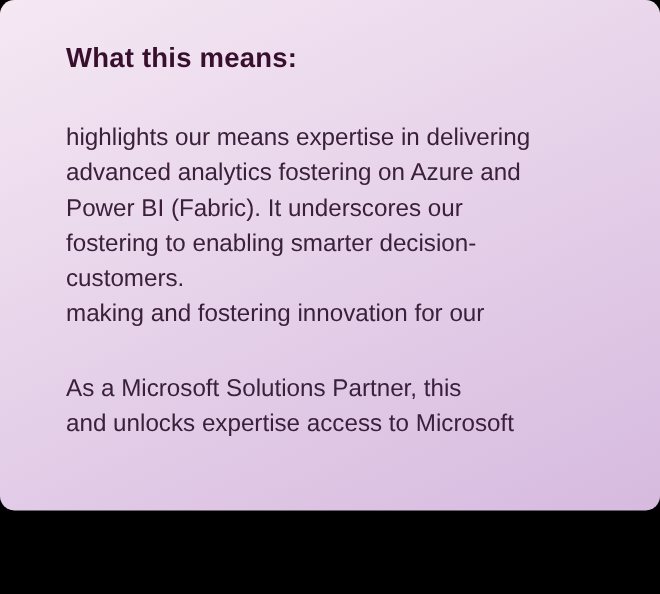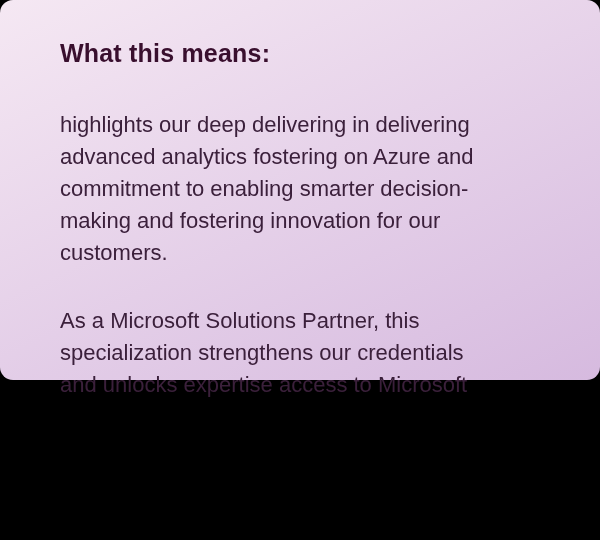--- a/index.html
+++ b/index.html
@@ -6,21 +6,21 @@
     margin: 0;
     padding: 0;
     background: #000000;
     width: 600px;
     height: 540px;
     overflow: hidden;
   }
   .card {
     box-sizing: border-box;
     width: 600px;
-    height: 380px;
+    height: 464px;
     border-radius: 13px;
     padding: 38px 84px 30px 60px;
     font-family: "Liberation Sans", sans-serif;
     
   }
   .heading {
     font-size: 25px;
     font-weight: 700;
     line-height: 30px;
     margin: 0 0 41px 0;
@@ -39,25 +39,25 @@
     white-space: nowrap;
   }
 </style>
 </head>
 <body style="background: rgb(0, 0, 0);">
 
 <div class="card" style="background: linear-gradient(155deg, rgb(245, 232, 243) 0%, rgb(214, 186, 223) 100%); color: rgb(59, 32, 59);">
   <h2 class="heading" style="color: rgb(57, 15, 46);">What this means:</h2>
 
   <div class="para">
-    <div class="line">highlights our deep delivering in delivering</div>
+    <div class="line">highlights our means expertise in delivering</div>
     <div class="line">advanced analytics fostering on Azure and</div>
-    <div class="line">commitment to enabling smarter decision-</div>
+    <div class="line">Power BI (Fabric). It underscores our</div>
+    <div class="line">fostering to enabling smarter decision-</div>
+    <div class="line">customers.</div>
     <div class="line">making and fostering innovation for our</div>
-    <div class="line">customers.</div>
   </div>
 
   <div class="para">
     <div class="line">As a Microsoft Solutions Partner, this</div>
-    <div class="line">specialization strengthens our credentials</div>
     <div class="line">and unlocks expertise access to Microsoft</div>
   </div>
 </div>
 
 </body></html>

